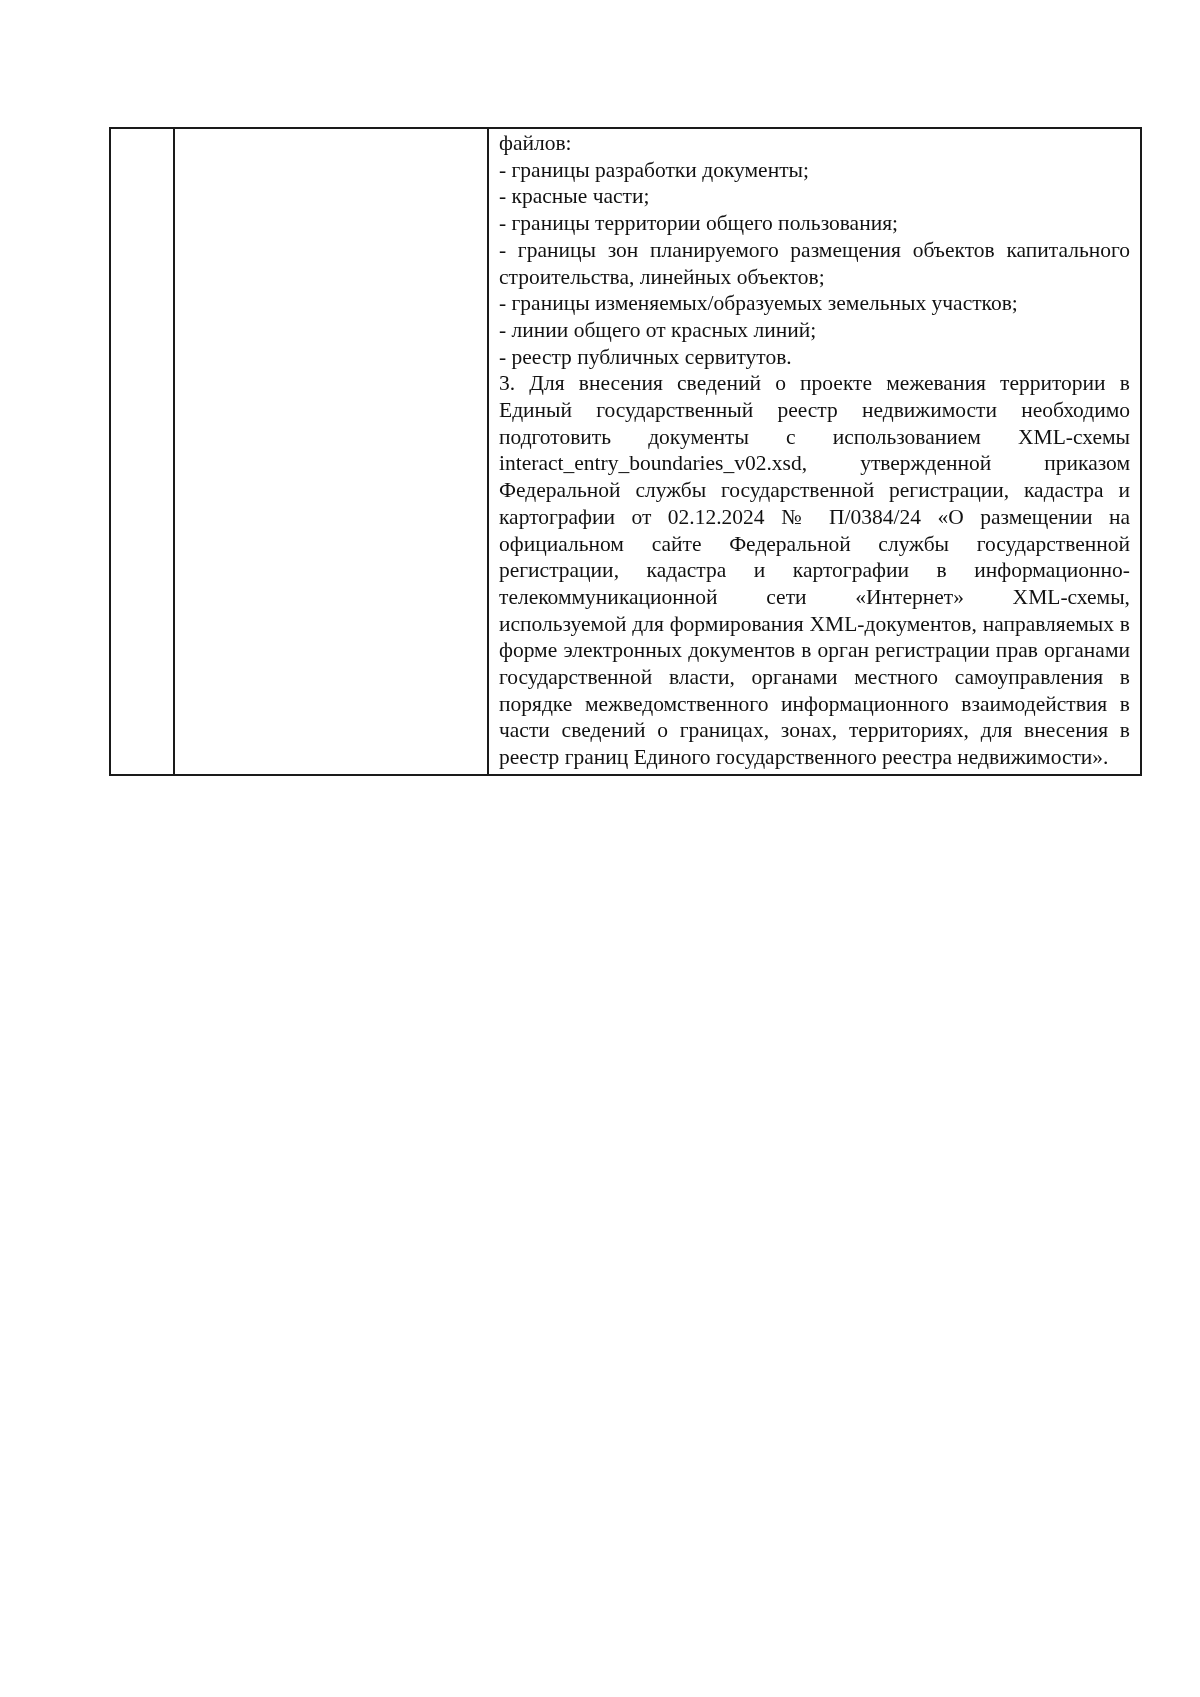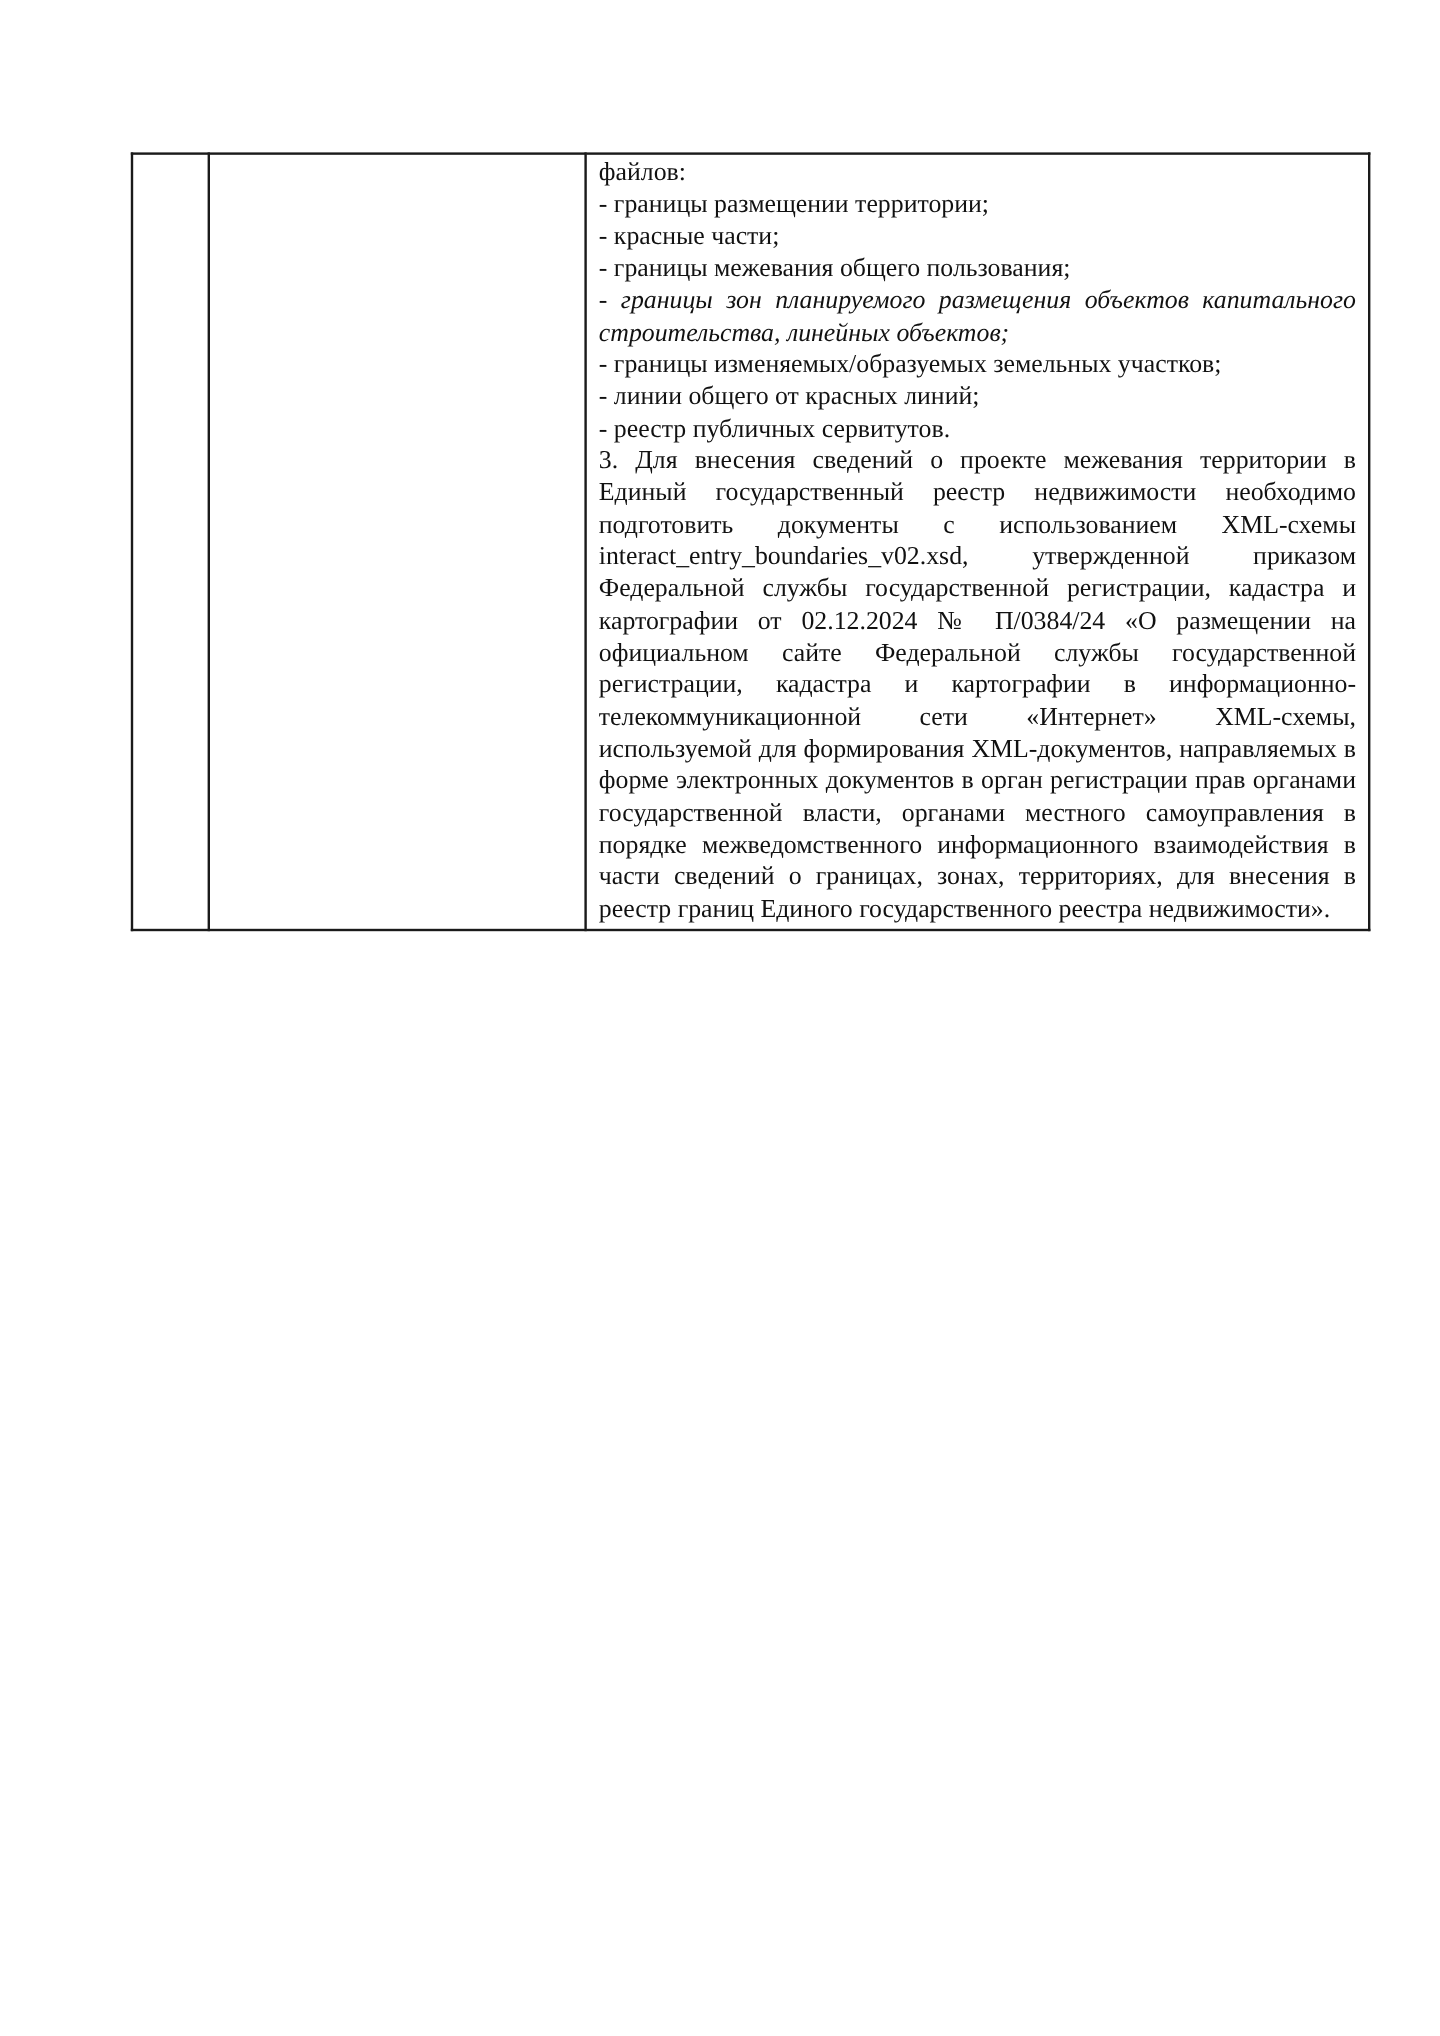--- a/index.html
+++ b/index.html
@@ -35,24 +35,24 @@
 <body>
 
 <div class="page">
   <table class="doc">
     <tbody>
         <tr>
       <td class="c1"></td>
       <td class="c2"></td>
       <td class="c3">
         <p>файлов:</p>
-        <p>- границы размещении территории;</p>
+        <p>- границы разработки документы;</p>
         <p>- красные части;</p>
-        <p>- границы межевания общего пользования;</p>
-        <p style="word-spacing: 0px; font-style: italic;">- границы зон планируемого размещения объектов капитального строительства, линейных объектов;</p>
+        <p>- границы территории общего пользования;</p>
+        <p style="word-spacing: 0px;">- границы зон планируемого размещения объектов капитального строительства, линейных объектов;</p>
         <p>- границы изменяемых/образуемых земельных участков;</p>
         <p>- линии общего от красных линий;</p>
         <p>- реестр публичных сервитутов.</p>
         <p>3. Для внесения сведений о проекте межевания территории в Единый государственный реестр недвижимости необходимо подготовить документы с использованием XML-схемы interact_entry_boundaries_v02.xsd, утвержденной приказом Федеральной службы государственной регистрации, кадастра и картографии от 02.12.2024 № П/0384/24 «О размещении на официальном сайте Федеральной службы государственной регистрации, кадастра и картографии в информационно-телекоммуникационной сети «Интернет» XML-схемы, используемой для формирования XML-документов, направляемых в форме электронных документов в орган регистрации прав органами государственной власти, органами местного самоуправления в порядке межведомственного информационного взаимодействия в части сведений о границах, зонах, территориях, для внесения в реестр границ Единого государственного реестра недвижимости».</p>
       </td>
     </tr>
   </tbody>
     </table>
 </div>
 

